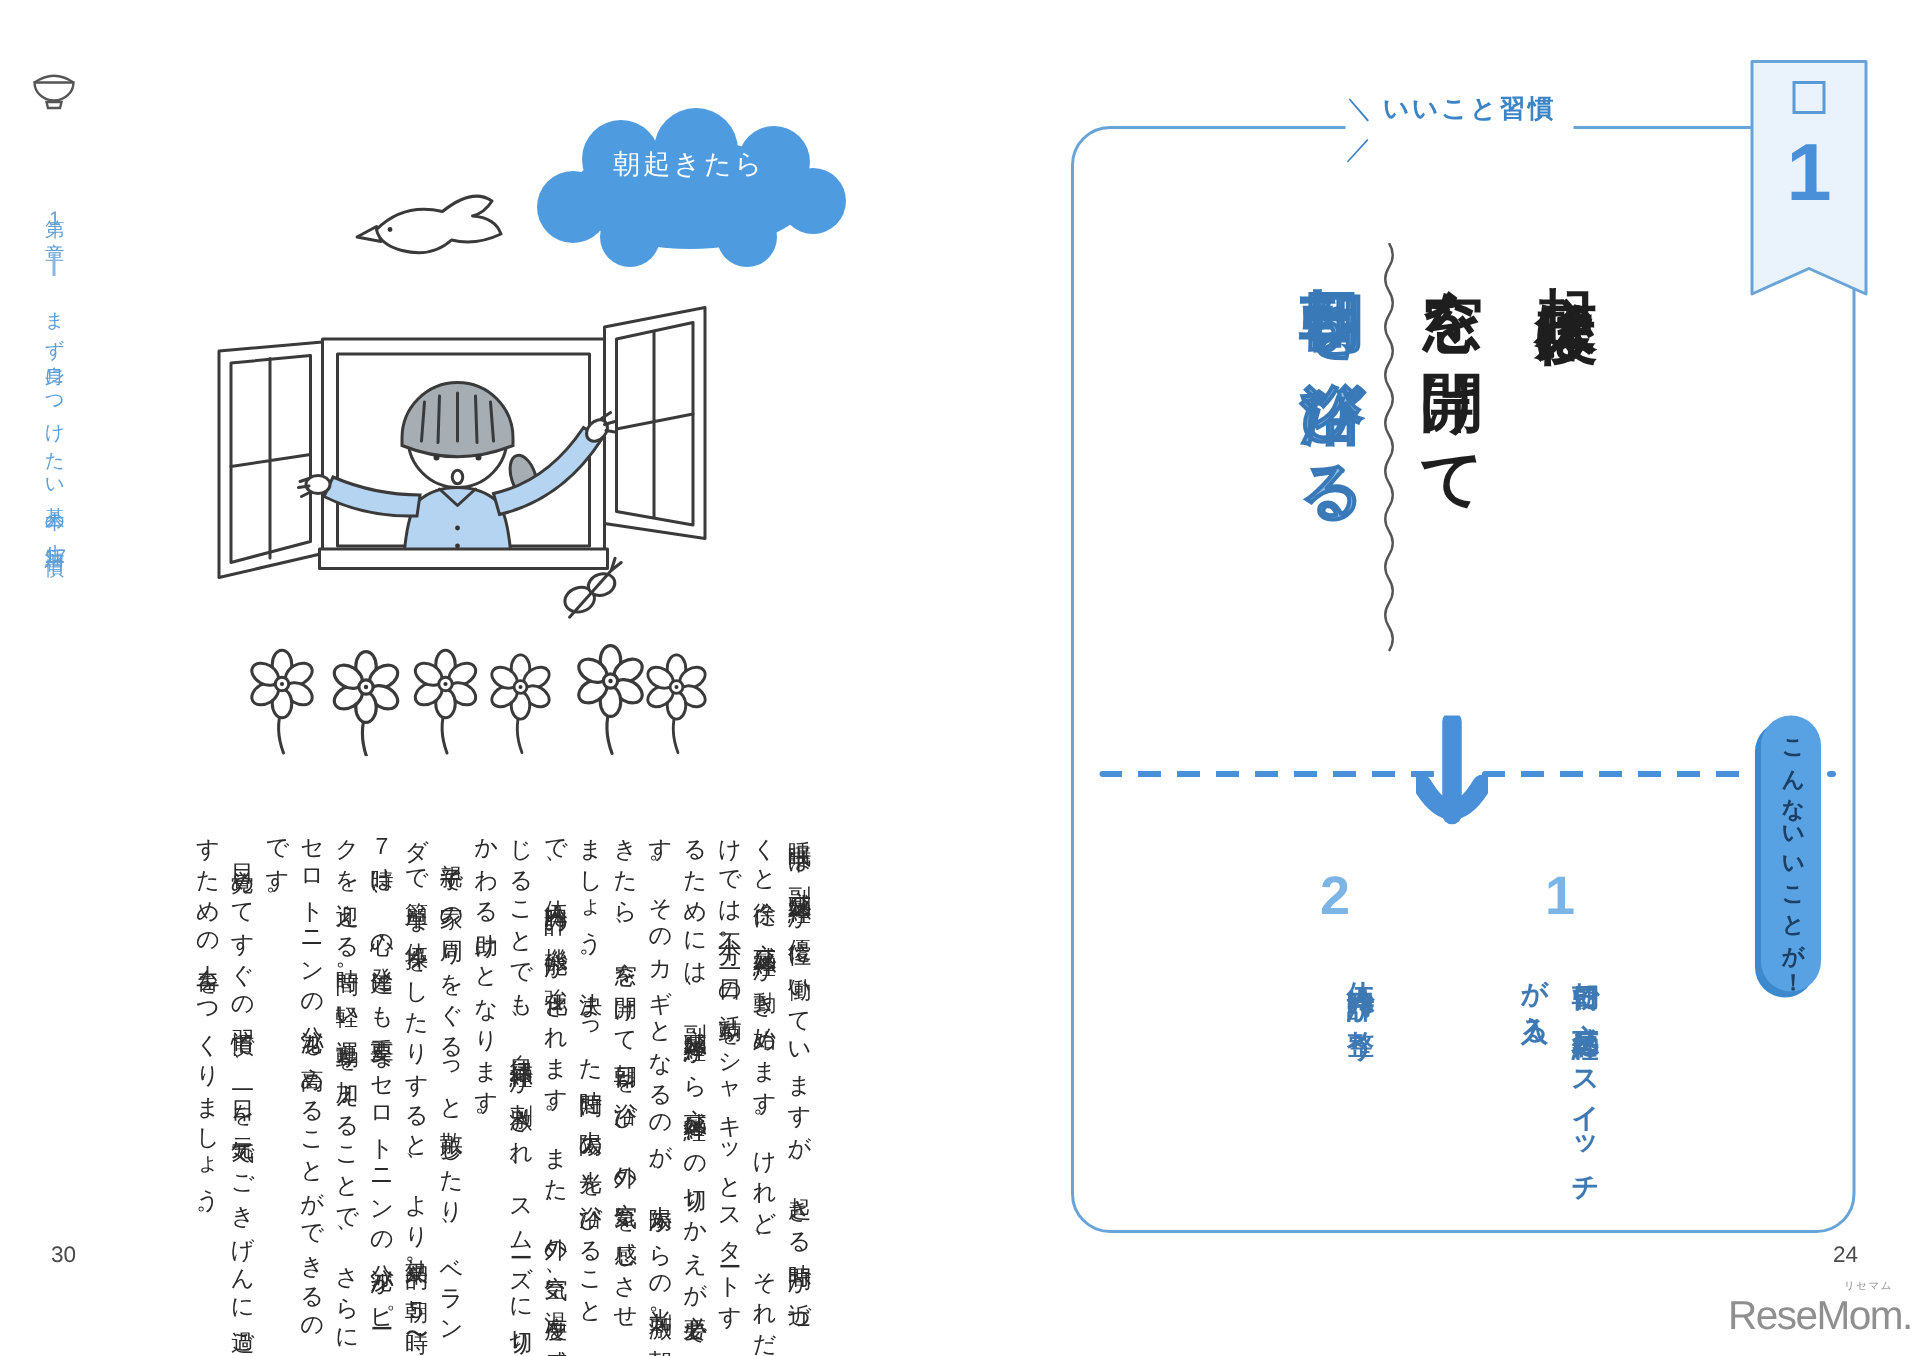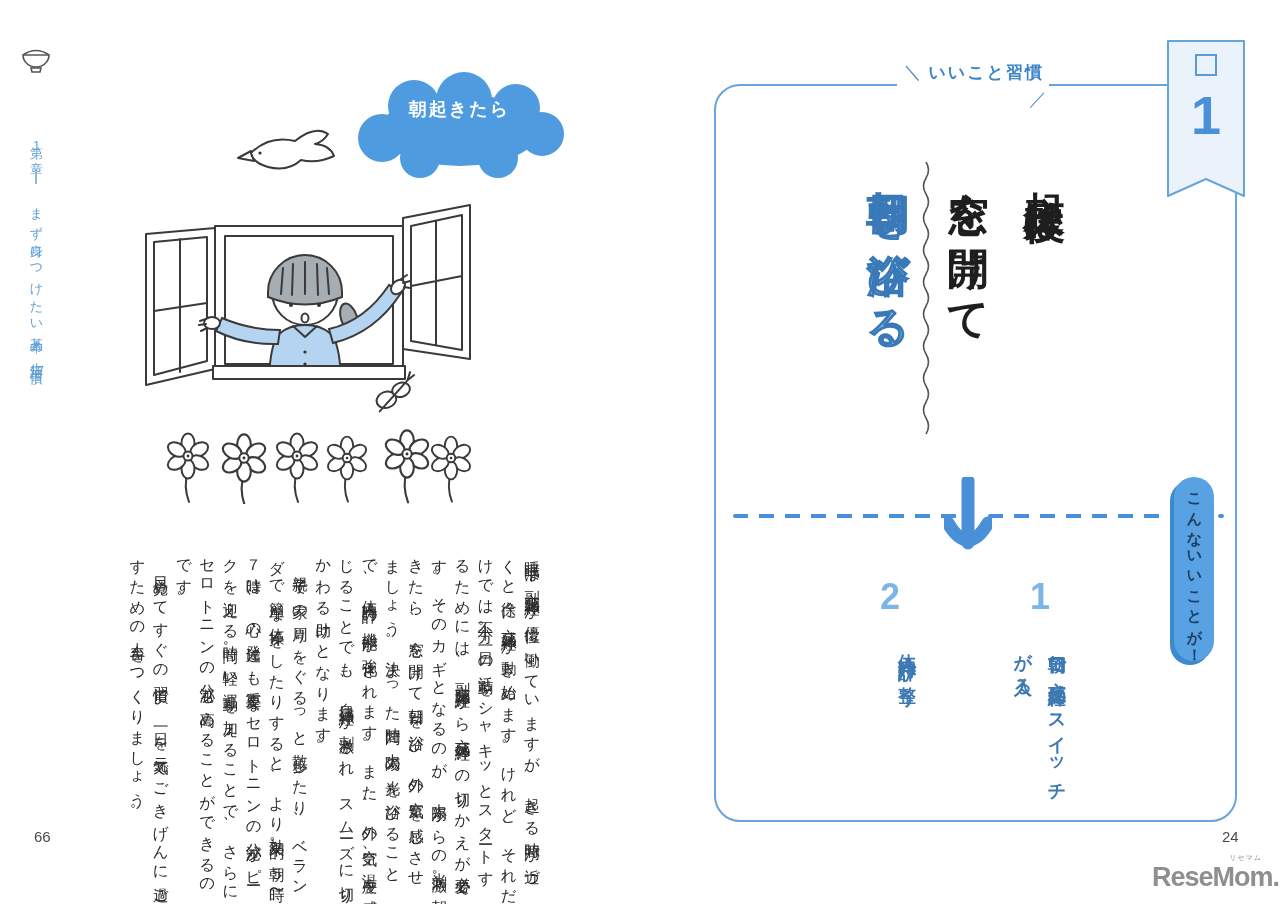--- a/index.html
+++ b/index.html
@@ -9,40 +9,40 @@
 
   
   .sidebar{position:absolute;left:14px;top:42px;width:44px;text-align:center;}
   .bowl{display:block;margin:0 auto 10px auto;}
   .sidebar-text{writing-mode:vertical-rl;margin:0 auto;height:345px;
     font-size:13px;letter-spacing:3.2px;color:#5f9fd6;line-height:20px;}
   .sb-divider{display:inline-block;width:1.5px;height:15px;background:#8ab6e0;margin:7px 0;}
 
   .bubble-svg{position:absolute;left:348px;top:72px;}
   .bubble-text{position:absolute;left:352px;top:96px;width:215px;text-align:center;
-    color:#fff;font-size:18px;line-height:27px;letter-spacing:2px;font-weight:bold;}
+    color:#fff;font-size:18px;line-height:27px;letter-spacing:2px;font-weight:normal;}
 
   .illus{position:absolute;left:118px;top:126px;}
   .ln{fill:none;stroke:#3a3a3a;stroke-width:2;stroke-linecap:round;stroke-linejoin:round;}
   .pet{fill:#fff;stroke:#3a3a3a;stroke-width:2;stroke-linejoin:round;}
 
   .body-text{position:absolute;left:80px;top:548px;width:464px;height:352px;
     writing-mode:vertical-rl;font-size:15.5px;letter-spacing:3px;line-height:23.2px;
     color:#2b2b2b;}
   .body-text p{margin:0;padding:0;}
   .body-text p.ind{text-indent:1em;}
 
   .page-num{position:absolute;top:828px;font-size:15px;color:#4a4a4a;}
   .pn-left{left:34px;}  .pn-right{left:1222px;}
 
   
   .card{position:absolute;left:714px;top:84px;width:519px;height:734px;
     border:2px solid #69a4d9;border-radius:26px;background:#fff;}
   .card-header{position:absolute;left:897px;top:59px;width:152px;height:27px;background:#fff;
-    text-align:right;z-index:3;font-size:17px;color:#3b84c6;letter-spacing:2px;line-height:27px;}
+    text-align:left;z-index:3;font-size:17px;color:#3b84c6;letter-spacing:2px;line-height:27px;}
   .card-header .hl{font-weight:bold;margin:0 5px;}
   .card-header .mk{font-size:18px;}
 
   .ribbon-svg{position:absolute;left:1165px;top:38px;z-index:4;}
   .ribbon-num{position:absolute;left:1165px;top:84px;width:82px;text-align:center;z-index:5;
     font-size:54px;font-weight:bold;color:#4a90d9;}
 
   .title-col{position:absolute;top:158px;writing-mode:vertical-rl;font-size:42px;
     letter-spacing:5px;color:#1e1e1e;font-weight:600;z-index:2;}
   .t-black1{left:1016px;}
@@ -67,21 +67,21 @@
 
   .benefit-tab{position:absolute;left:1174px;top:477px;width:40px;height:184px;
     background:#58a2e3;border-radius:21px;box-shadow:-4px 4px 0 #3d89cd;z-index:2;
     display:flex;align-items:center;justify-content:center;}
   .benefit-tab span{writing-mode:vertical-rl;color:#1c3f63;font-size:15px;
     letter-spacing:2.5px;font-weight:600;}
 
   
   .logo{position:absolute;left:1152px;top:854px;width:118px;text-align:right;color:#8f8f8f;}
   .logo .ruby{display:block;font-size:7px;letter-spacing:1px;padding-right:8px;line-height:8px;}
-  .logo .name{font-size:27px;font-weight:bold;letter-spacing:-1px;line-height:30px;}
+  .logo .name{font-size:27px;font-weight:normal;letter-spacing:-1px;line-height:30px;}
 </style>
 </head>
 <body>
 
 <div class="sidebar">
   <svg class="bowl" width="34" height="32" viewBox="0 0 34 32">
     <path d="M4,13 q13,-9 26,0" fill="#fff" stroke="#555" stroke-width="1.6"></path>
     <path d="M4,13 a13,12 0 0 0 26,0 z" fill="#fff" stroke="#555" stroke-width="1.6"></path>
     <path d="M12,26 h10 l-1,4 h-8 z" fill="#fff" stroke="#555" stroke-width="1.6"></path>
   </svg>
@@ -185,21 +185,21 @@
     <use href="#flower" transform="translate(333,332) scale(0.95)"></use>
   </g>
 </svg>
 
 <div class="body-text">
   <p>睡眠中は副交感神経が優位に働いていますが、起きる時間が近づくと徐々に交感神経が動き始めます。けれど、それだけでは不十分。一日の活動をシャキッとスタートするためには、副交感神経から交感神経への切りかえが必要です。そのカギとなるのが、太陽からの光刺激。朝起きたら、窓を開けて朝日を浴び、外の空気を感じさせましょう。決まった時間に太陽の光を浴びることで、体内時計の機能が強化されます。また、外の空気、温度を感じることでも、自律神経が刺激され、スムーズに切りかわる助けとなります。</p>
   <p class="ind">親子で家の周りをぐるっと散歩したり、ベランダで簡単な体操をしたりすると、より効果的。朝５時〜７時は、心の発達にも重要なセロトニンの分泌がピークを迎える時間。軽い運動を加えることで、さらにセロトニンの分泌も高めることができるのです。</p>
   <p class="ind">目覚めてすぐの習慣で、一日を元気でごきげんに過ごすための土台をつくりましょう。</p>
 </div>
 
-<div class="page-num pn-left">66</div>
+<div class="page-num pn-left">30</div>
 
 <div class="card"></div>
 
 <div class="card-header">
   <span class="mk">＼</span><span class="hl">いいこと習慣</span><span class="mk">／</span>
 </div>
 
 <svg class="ribbon-svg" width="82" height="172" viewBox="0 0 82 172">
   <path d="M3,3 H79 V158 L41,141 L3,158 Z" fill="#eaf3fb" stroke="#69a4d9" stroke-width="2" stroke-linejoin="round"></path>
   <rect x="31" y="17" width="20" height="20" fill="#eaf3fb" stroke="#5b9bd5" stroke-width="2"></rect>

